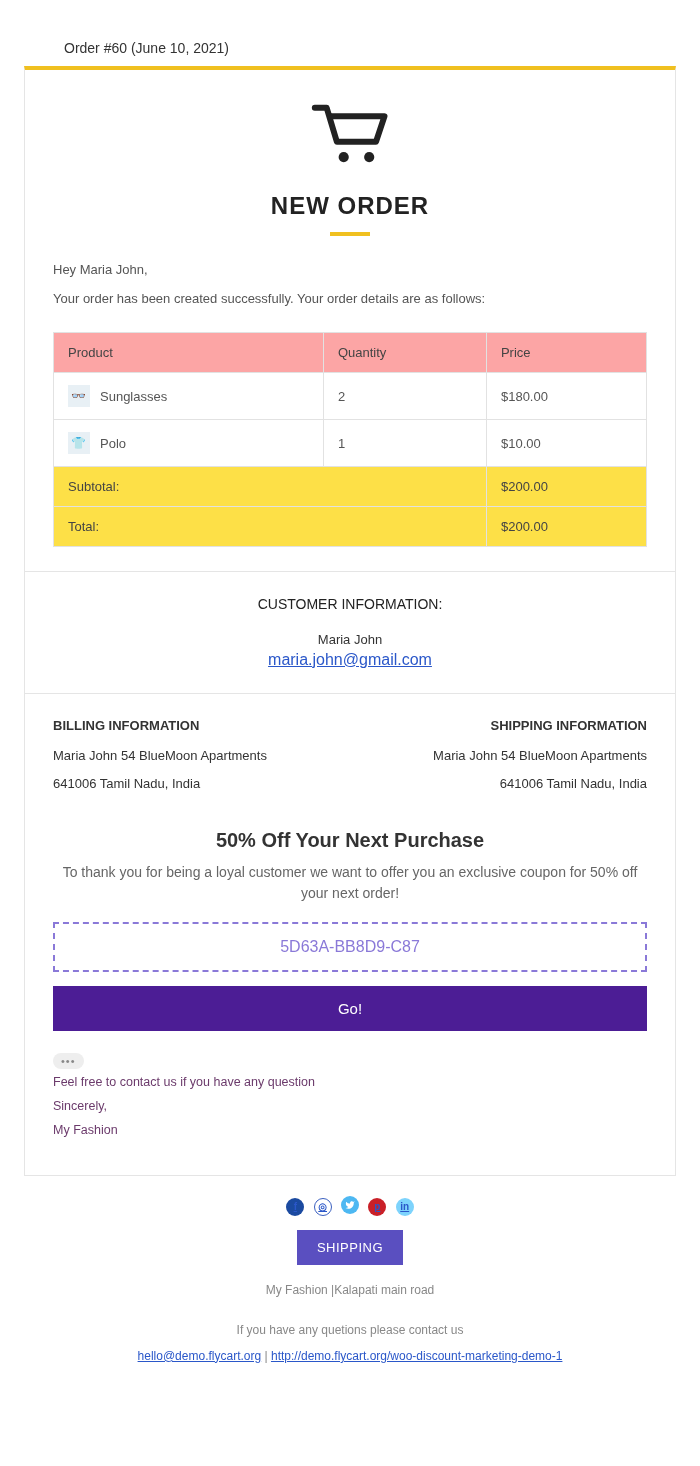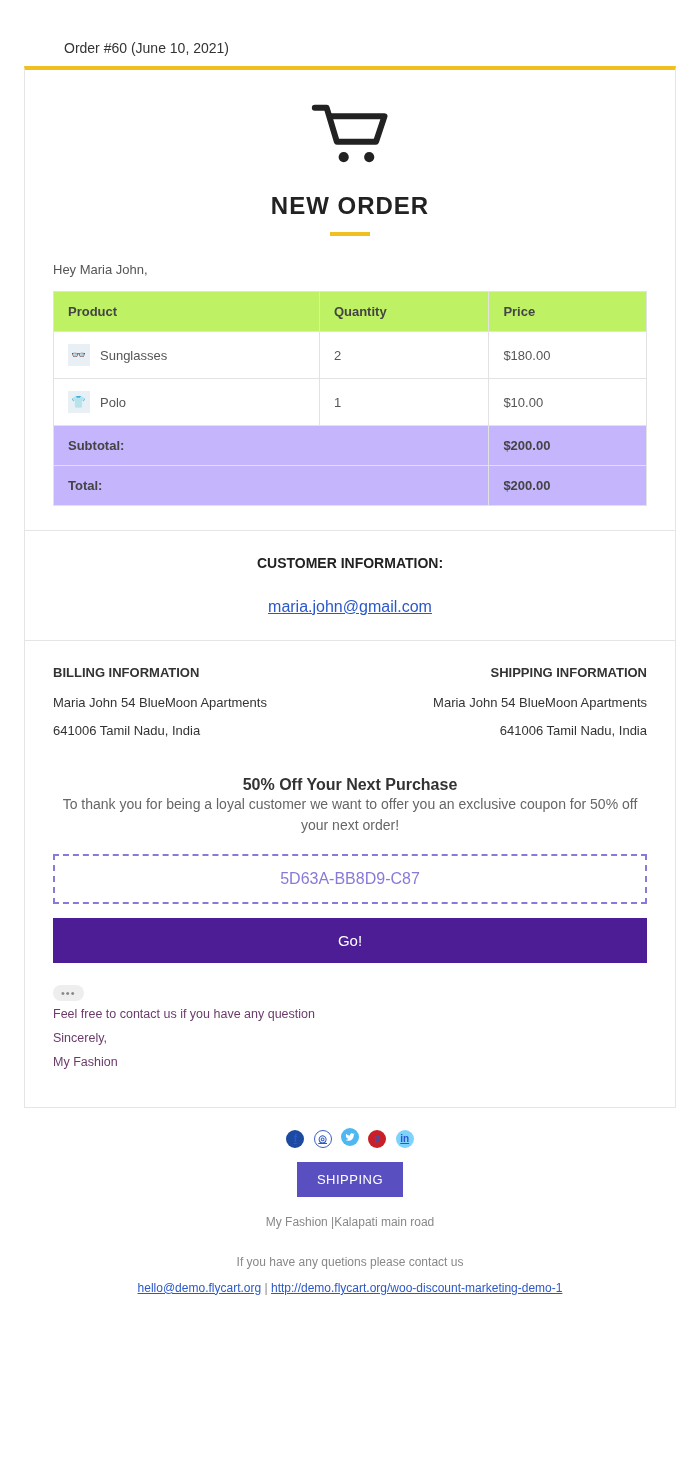--- a/index.html
+++ b/index.html
@@ -42,48 +42,48 @@
       border-collapse: collapse;
       margin-top: 6px;
     }
     .order-table th, .order-table td {
       border: 1px solid #e2e2e2;
       padding: 12px 14px;
       text-align: left;
       font-size: 13px;
     }
     .order-table th {
-      background: #bef264;
+      background: #fca5a5;
       color: #444;
-      font-weight: 700;
+      font-weight: 400;
     }
     .row-summary td {
-      background: #c4b5fd;
-      font-weight: 700;
+      background: #fde047;
+      font-weight: 400;
       color: #444;
     }
     .prod-cell { display: flex; align-items: center; gap: 10px; }
     .prod-thumb {
       width: 22px; height: 22px;
       background: #e8f0f5;
       display: inline-flex;
       align-items: center;
       justify-content: center;
       font-size: 12px;
     }
     .customer-info-section {
       border-top: 1px solid #e5e5e5;
       padding: 24px 20px;
       text-align: center;
     }
     .customer-info-title {
-      font-weight: 700;
+      font-weight: 400;
       font-size: 14px;
       color: #222;
-      margin-bottom: 27px;
+      margin-bottom: 20px;
     }
     .customer-name { font-size: 13px; margin-bottom: 4px; }
     .customer-email {
       color: #2a57c9;
       text-decoration: underline;
       font-size: 16px;
     }
     .address-section {
       border-top: 1px solid #e5e5e5;
       padding: 24px 28px 0;
@@ -93,21 +93,21 @@
       color: #333;
     }
     .address-block h4 {
       font-size: 13px;
       font-weight: 700;
       margin-bottom: 14px;
     }
     .address-block p { margin-bottom: 10px; line-height: 1.4; }
     .address-block.right { text-align: right; }
     .promo-section { padding: 26px 28px 8px; text-align: center; }
-    .promo-title { font-size: 16px; font-weight: 600; color: #333; }
+    .promo-title { font-size: 20px; font-weight: 600; color: #333; margin-bottom: 10px; }
     .promo-desc { font-size: 14px; color: #666; line-height: 1.5; margin-bottom: 18px; }
     .coupon-box {
       border: 2px dashed #8a79d8;
       padding: 14px;
       color: #8a79d8;
       font-size: 16px;
       font-weight: 500;
       margin-bottom: 14px;
     }
     .go-button {
@@ -179,20 +179,21 @@
           <circle cx="42" cy="66" r="6" fill="#222"></circle>
           <circle cx="72" cy="66" r="6" fill="#222"></circle>
         </svg>
       </span>
       <div class="new-order-title">NEW ORDER</div>
       <div class="underline"></div>
     </div>
 
     <div class="body-section">
       <p class="greeting">Hey Maria John,</p>
+      <p class="intro-text">Your order has been created successfully. Your order details are as follows:</p>
 
       <table class="order-table">
         <thead>
           <tr>
             <th>Product</th>
             <th>Quantity</th>
             <th>Price</th>
           </tr>
         </thead>
         <tbody>
@@ -223,20 +224,21 @@
           <tr class="row-summary">
             <td colspan="2">Total:</td>
             <td>$200.00</td>
           </tr>
         </tbody>
       </table>
     </div>
 
     <div class="customer-info-section">
       <div class="customer-info-title">CUSTOMER INFORMATION:</div>
+      <div class="customer-name">Maria John</div>
       <a href="#" class="customer-email">maria.john@gmail.com</a>
     </div>
 
     <div class="address-section">
       <div class="address-block">
         <h4>BILLING INFORMATION</h4>
         <p>Maria John 54 BlueMoon Apartments</p>
         <p>641006 Tamil Nadu, India</p>
       </div>
       <div class="address-block right">

